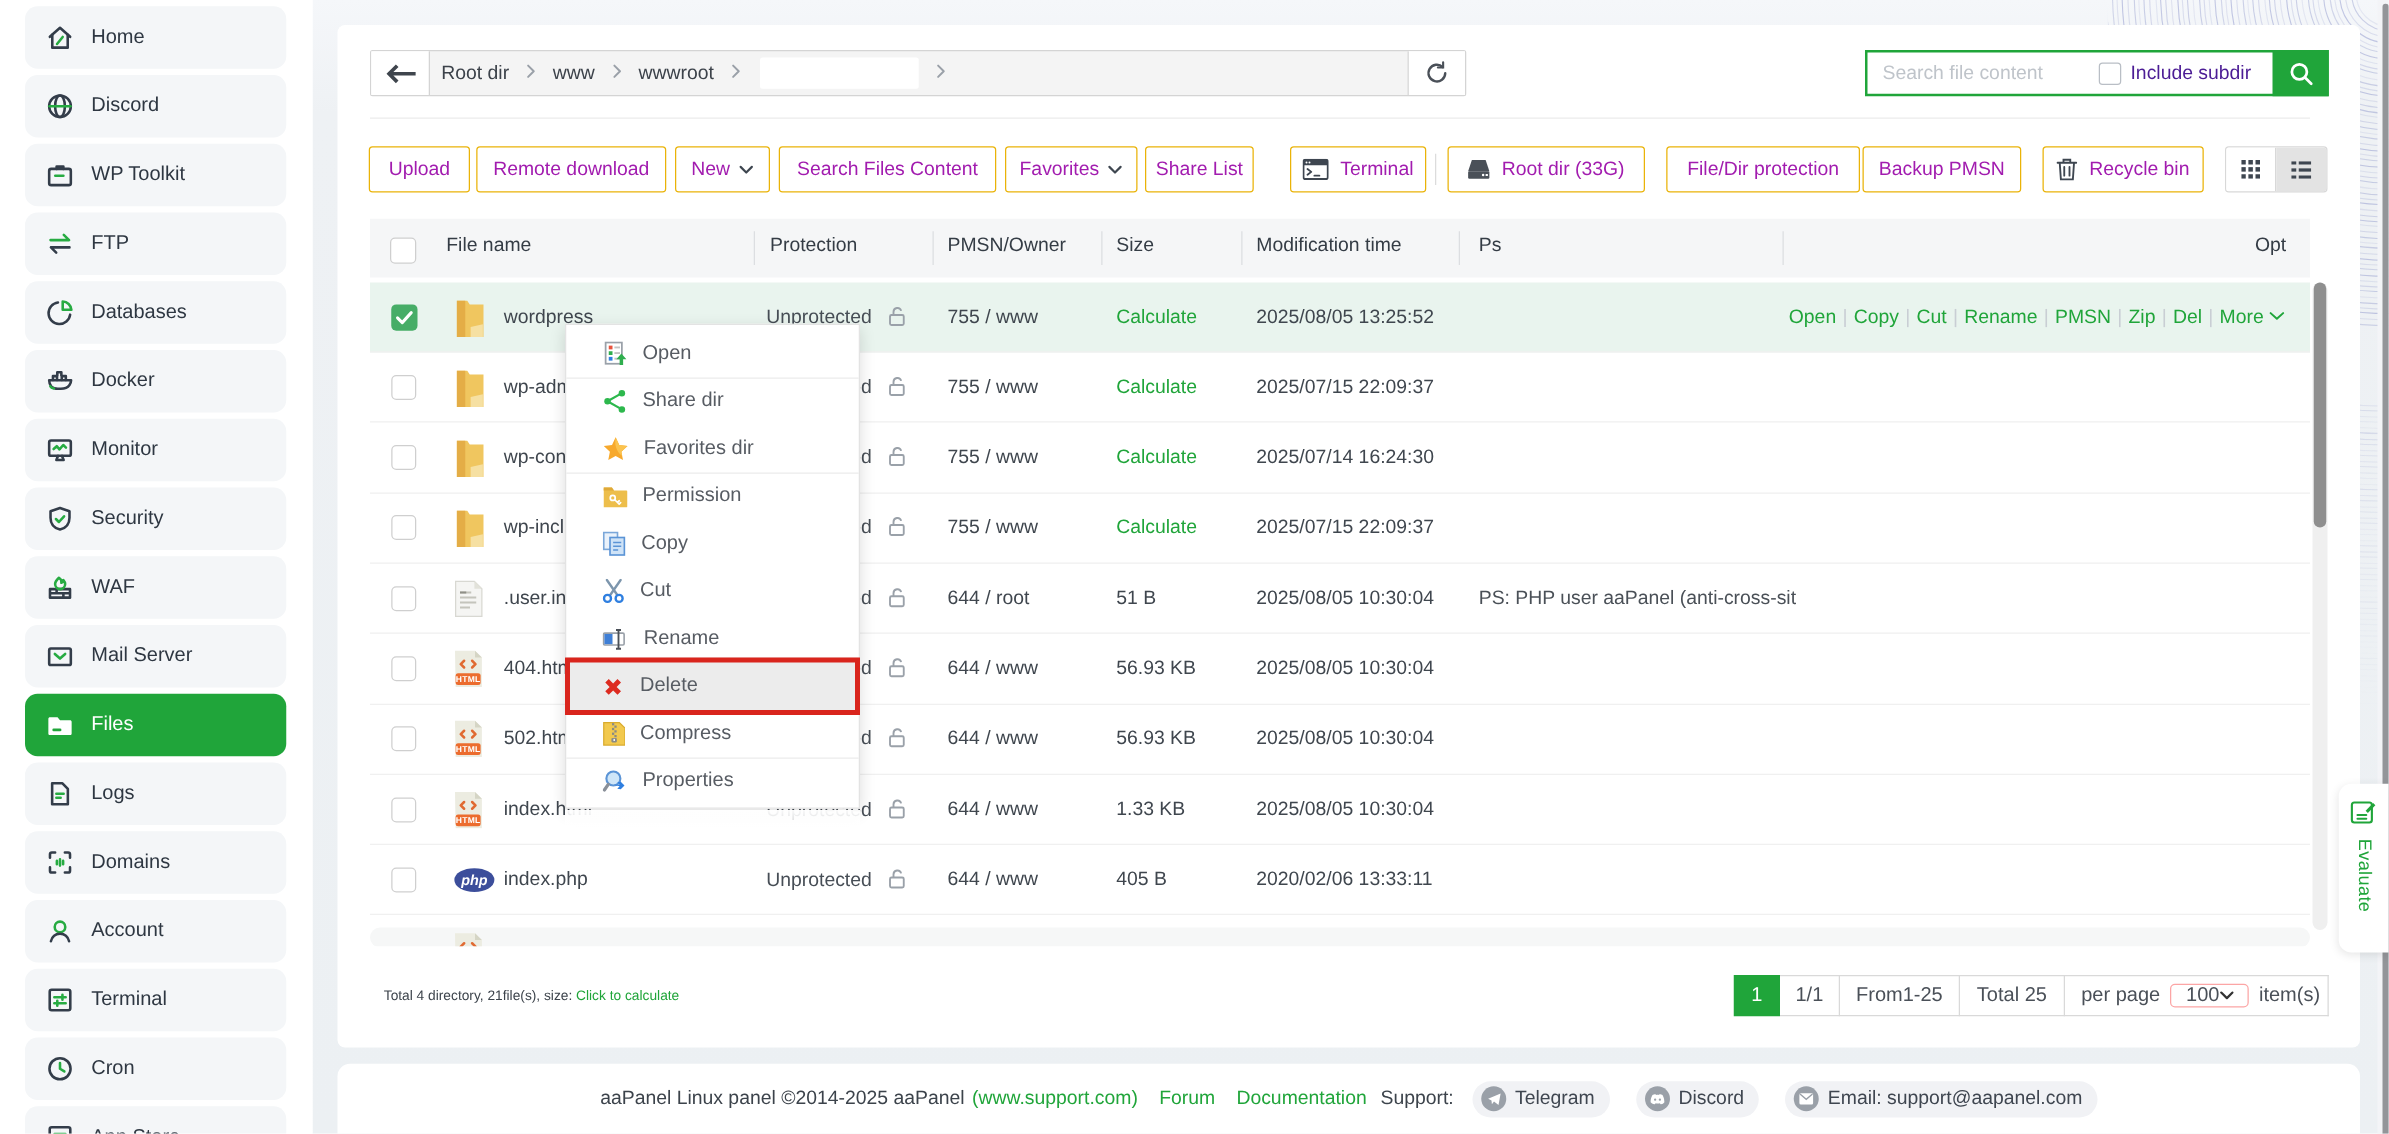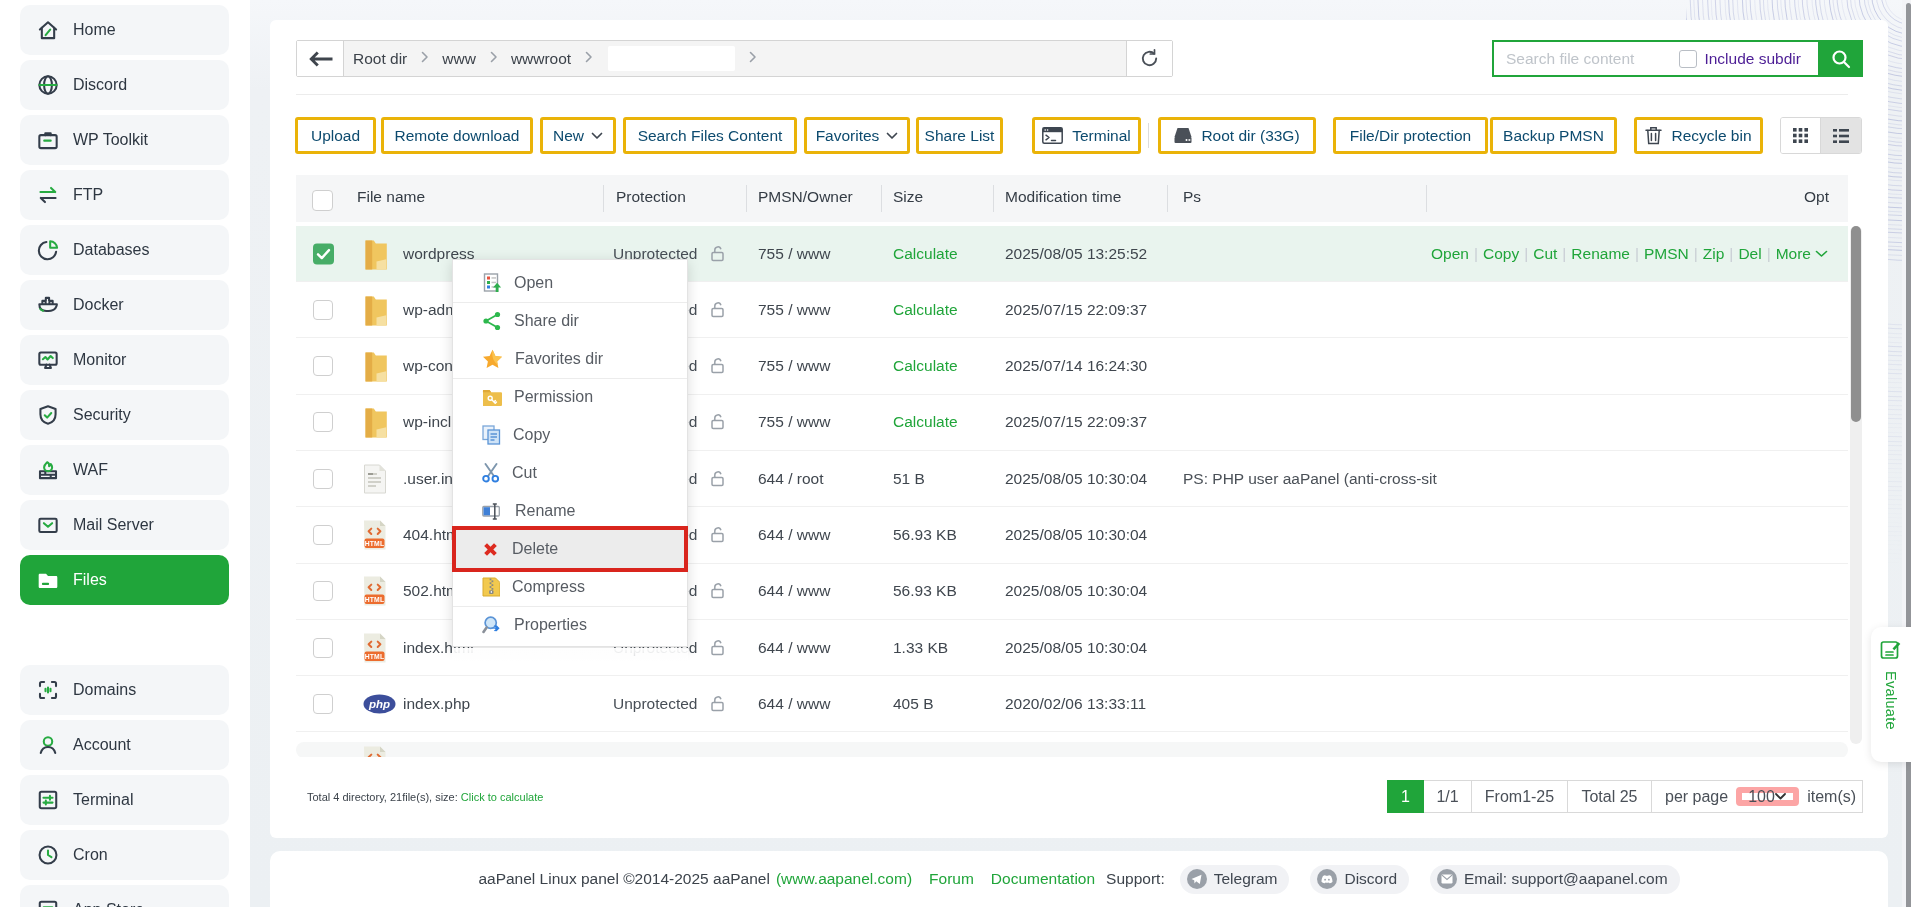--- a/index.html
+++ b/index.html
@@ -32,22 +32,22 @@
 .crumbs .sep{margin:0 13px;color:#8a9099;font-size:13px}
 #pathinput{width:127px;height:25px;background:#fff;border-radius:2px;margin-left:2px}
 
 #search{position:absolute;left:1222px;top:20px;width:371px;height:37px;border:2px solid #20a53a;background:#fff;
  display:flex;align-items:center}
 #search .ph{color:#bfc4ca;font-size:15.5px;margin-left:12px}
 #search .cb{width:18px;height:18px;border:1px solid #b9bec5;border-radius:3px;background:#fff;margin-left:45px}
 #search .lbl{font-size:15.5px;color:#4c1d95;margin-left:7px}
 #sbtn{position:absolute;right:-2px;top:-2px;width:45px;height:37px;background:#20a53a;display:flex;align-items:center;justify-content:center}
 
-.tbtn{position:absolute;top:97px;height:37px;border:3px solid #eab308;border-radius:3px;background:#fff;
- display:flex;align-items:center;justify-content:center;font-size:15.5px;color:#0c4a6e;white-space:nowrap}
+.tbtn{position:absolute;top:97px;height:37px;border:1px solid #eab308;border-radius:3px;background:#fff;
+ display:flex;align-items:center;justify-content:center;font-size:15.5px;color:#a21caf;white-space:nowrap}
 #hrline{position:absolute;left:26px;top:74px;width:1552px;height:1px;background:#ececec}
 .vline{position:absolute;top:103px;height:25px;width:1px;background:#dcdcdc}
 
 #thead{position:absolute;left:26px;top:155px;width:1552px;height:47px;background:#f5f6f7;
  font-size:15.5px;color:#343c45}
 #thead .hd{position:absolute;top:13px}
 #thead .dv{position:absolute;top:10px;width:1px;height:27px;background:#dcdee1}
 #tbody{position:absolute;left:26px;top:202px;width:1552px;height:535px;overflow:hidden}
 .trow{position:absolute;left:0;width:1552px;height:56px;border-bottom:1px solid #f0f0f0;font-size:15.5px;color:#3f464e}
 .trow .c{position:absolute;top:50%;transform:translateY(-50%)}
@@ -609,31 +609,31 @@
 <div class="msep" style="top:346px"></div>
 </div>
 <div id="pgleft">Total 4 directory, 21file(s), size: <span class="green">Click to calculate</span></div>
 <div id="pager">
 <div style="width:37px;height:33px;background:#20a53a;color:#fff;display:flex;align-items:center;justify-content:center">1</div>
 <div class="pcell" style="width:48px;border-left:none">1/1</div>
 <div class="pcell" style="width:96px;border-left:none">From1-25</div>
 <div class="pcell" style="width:84px;border-left:none">Total 25</div>
 <div class="pcell" style="width:211px;border-left:none;justify-content:flex-start">
         <span style="margin-left:13px">per page</span>
-<span style="display:inline-flex;align-items:center;justify-content:flex-start;width:63px;height:19px;border:6px solid #fca5a5;border-radius:4px;margin-left:8px;padding:0 6px">100 <svg width="11" height="7" viewBox="0 0 11 7" fill="none" stroke="#333" stroke-width="1.8" stroke-linejoin="round" stroke-linecap="round">
+<span style="display:inline-flex;align-items:center;justify-content:center;width:63px;height:19px;border:1px solid #fca5a5;border-radius:4px;margin-left:8px;padding:0 6px">100 <svg width="11" height="7" viewBox="0 0 11 7" fill="none" stroke="#333" stroke-width="1.8" stroke-linejoin="round" stroke-linecap="round">
             <path d="M1 1l4.5 4.5L10 1"></path>
           </svg></span>
 <span style="margin-left:8px">item(s)</span>
       </div>
 </div>
 <div id="tsbthumb"></div>
 </div>
 <div id="footcard">
     <span>aaPanel Linux panel ©2014-2025 aaPanel</span>
-<span class="flink" style="margin-left:6px">(www.aapanel.com)</span>
+<span class="flink" style="margin-left:6px">(www.support.com)</span>
 <span class="flink" style="margin-left:17px">Forum</span>
 <span class="flink" style="margin-left:17px">Documentation</span>
 <span style="margin-left:11px">Support:</span>
 <span class="pill" style="margin-left:15px"><span class="ic">
         <svg width="11" height="11" viewBox="0 0 11 11">
           <path d="M0.5 5 10.5 0.8 8.8 10 5.2 7.2 3.5 9.4 3.2 6.3z" fill="#fff"></path>
         </svg>
       </span>Telegram</span>
 <span class="pill" style="margin-left:21px"><span class="ic">
         <svg width="12" height="9" viewBox="0 0 12 9">
@@ -724,20 +724,27 @@
         <path d="M8.2 10.3l3.8 3.4 3.8-3.4" stroke="#27ab42"></path>
       </svg>
       <span>Mail Server</span>
     </div>
 <div class="sitem active" style="top:555px">
       <svg width="26" height="26" viewBox="0 0 24 24" fill="none" stroke="#fff" stroke-width="1.9" stroke-linecap="round" stroke-linejoin="round">
         <path d="M4.6 6.2h5.6l1.8 2.2h7.4c.7 0 1.2.5 1.2 1.2v8.6c0 .7-.5 1.2-1.2 1.2H4.6c-.7 0-1.2-.5-1.2-1.2V7.4c0-.7.5-1.2 1.2-1.2z" fill="#fff" stroke="none"></path>
         <path d="M7.3 15.6h4.8" stroke="#20a53a"></path>
       </svg>
       <span>Files</span>
+    </div>
+<div class="sitem" style="top:610px">
+      <svg width="26" height="26" viewBox="0 0 24 24" fill="none" stroke="#333d4a" stroke-width="1.9" stroke-linecap="round" stroke-linejoin="round">
+        <path d="M6.2 4.3h7.6l4 4.1v11.3H6.2z"></path>
+        <path d="M9.3 12h5.4M9.3 15h3.2" stroke="#27ab42"></path>
+      </svg>
+      <span>Logs</span>
     </div>
 <div class="sitem" style="top:665px">
       <svg width="26" height="26" viewBox="0 0 24 24" fill="none" stroke="#333d4a" stroke-width="1.9" stroke-linecap="round" stroke-linejoin="round">
         <path d="M4.6 8.4V6a1.4 1.4 0 0 1 1.4-1.4h2.4M15.6 4.6H18A1.4 1.4 0 0 1 19.4 6v2.4M19.4 15.6V18a1.4 1.4 0 0 1-1.4 1.4h-2.4M8.4 19.4H6A1.4 1.4 0 0 1 4.6 18v-2.4"></path>
         <path d="M9.7 10.8v2.4M12 9.7v4.6M14.3 10.8v2.4" stroke="#27ab42"></path>
       </svg>
       <span>Domains</span>
     </div>
 <div class="sitem" style="top:720px">
       <svg width="26" height="26" viewBox="0 0 24 24" fill="none" stroke="#333d4a" stroke-width="1.9" stroke-linecap="round" stroke-linejoin="round">

